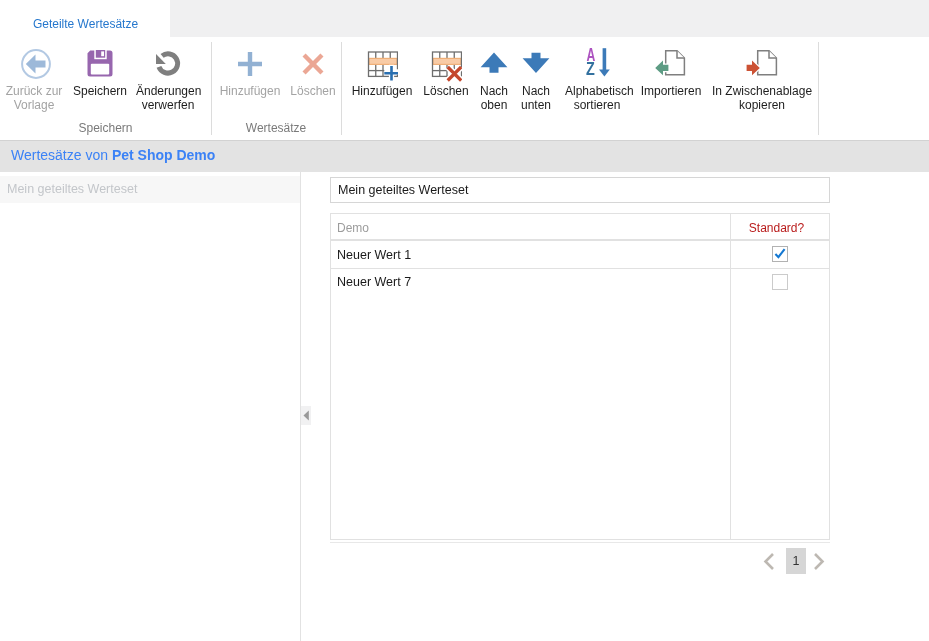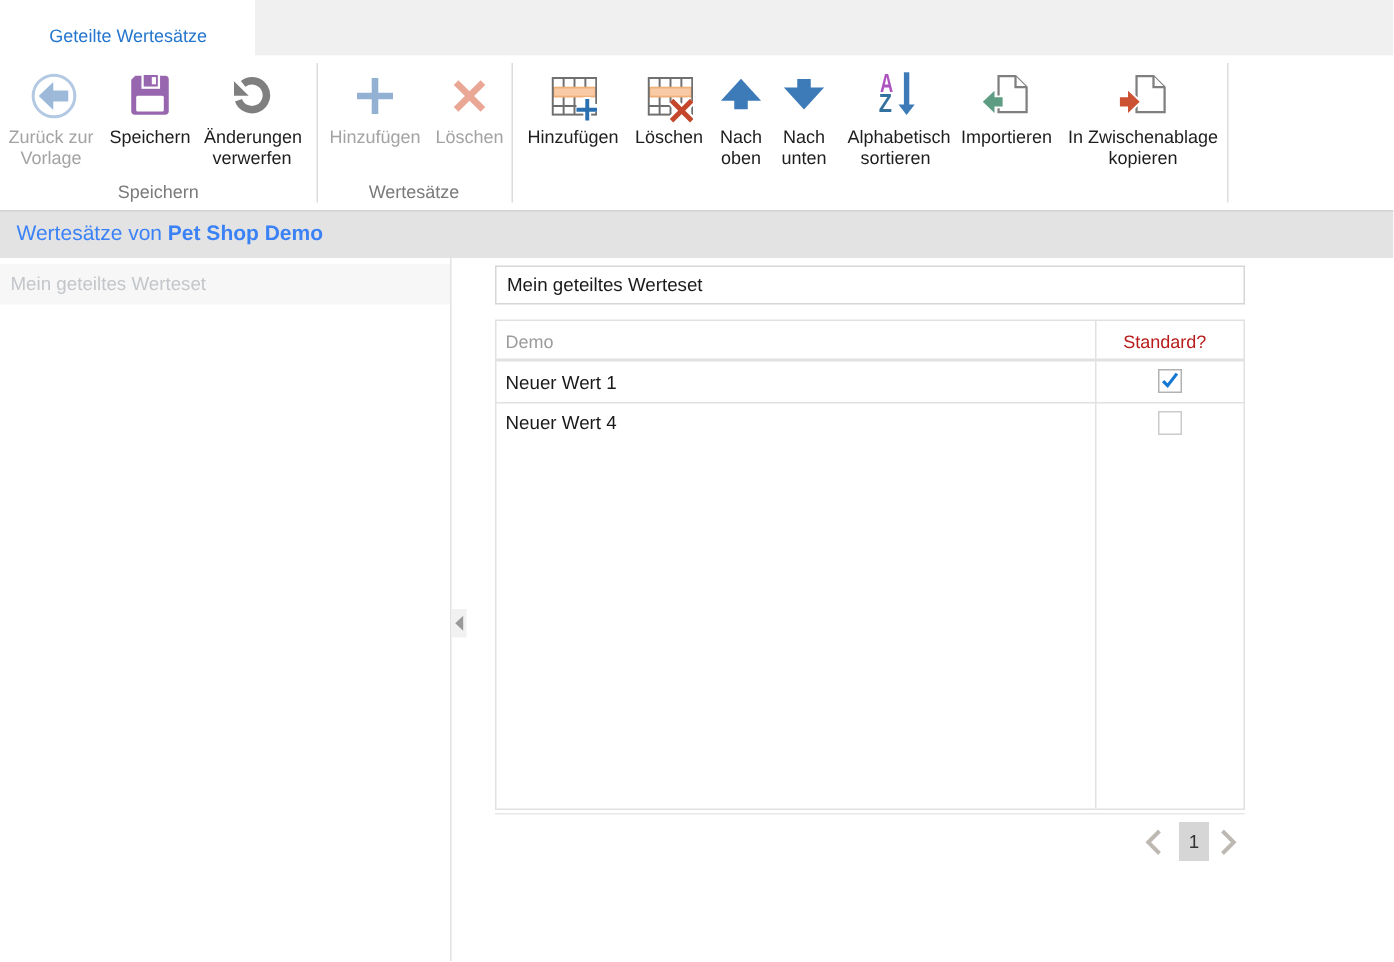--- a/index.html
+++ b/index.html
@@ -174,21 +174,21 @@
   <div class="abs" id="gridcol"></div>
   <div class="abs" id="gh"></div>
   <div class="abs" id="ghname">Demo</div>
   <div class="abs" id="ghstd">Standard?</div>
   <div class="abs cell" style="top:248px;">Neuer Wert 1</div>
   <svg class="abs cb" style="left:772px; top:246px;" viewBox="0 0 16 16">
     <rect x="0.5" y="0.5" width="15" height="15" fill="#fff" stroke="#b2b2b2"></rect>
     <path d="M3.4,8.1 L6.4,11.1 L12.6,3.1" fill="none" stroke="#1478d2" stroke-width="2.1"></path>
   </svg>
   <div class="abs" id="r1b"></div>
-  <div class="abs cell" style="top:275px;">Neuer Wert 4</div>
+  <div class="abs cell" style="top:275px;">Neuer Wert 7</div>
   <svg class="abs cb" style="left:772px; top:274px;" viewBox="0 0 16 16">
     <rect x="0.5" y="0.5" width="15" height="15" fill="#fff" stroke="#cbcbcb"></rect>
   </svg>
   <div class="abs" id="outline2"></div>
 
   <svg class="abs" style="left:762px; top:552px;" width="14" height="19" viewBox="0 0 14 19">
     <path d="M11,2 L3.5,9.5 L11,17" fill="none" stroke="#bdb8b2" stroke-width="2.6"></path>
   </svg>
   <div class="abs" id="pagebox">1</div>
   <svg class="abs" style="left:812px; top:552px;" width="14" height="19" viewBox="0 0 14 19">

